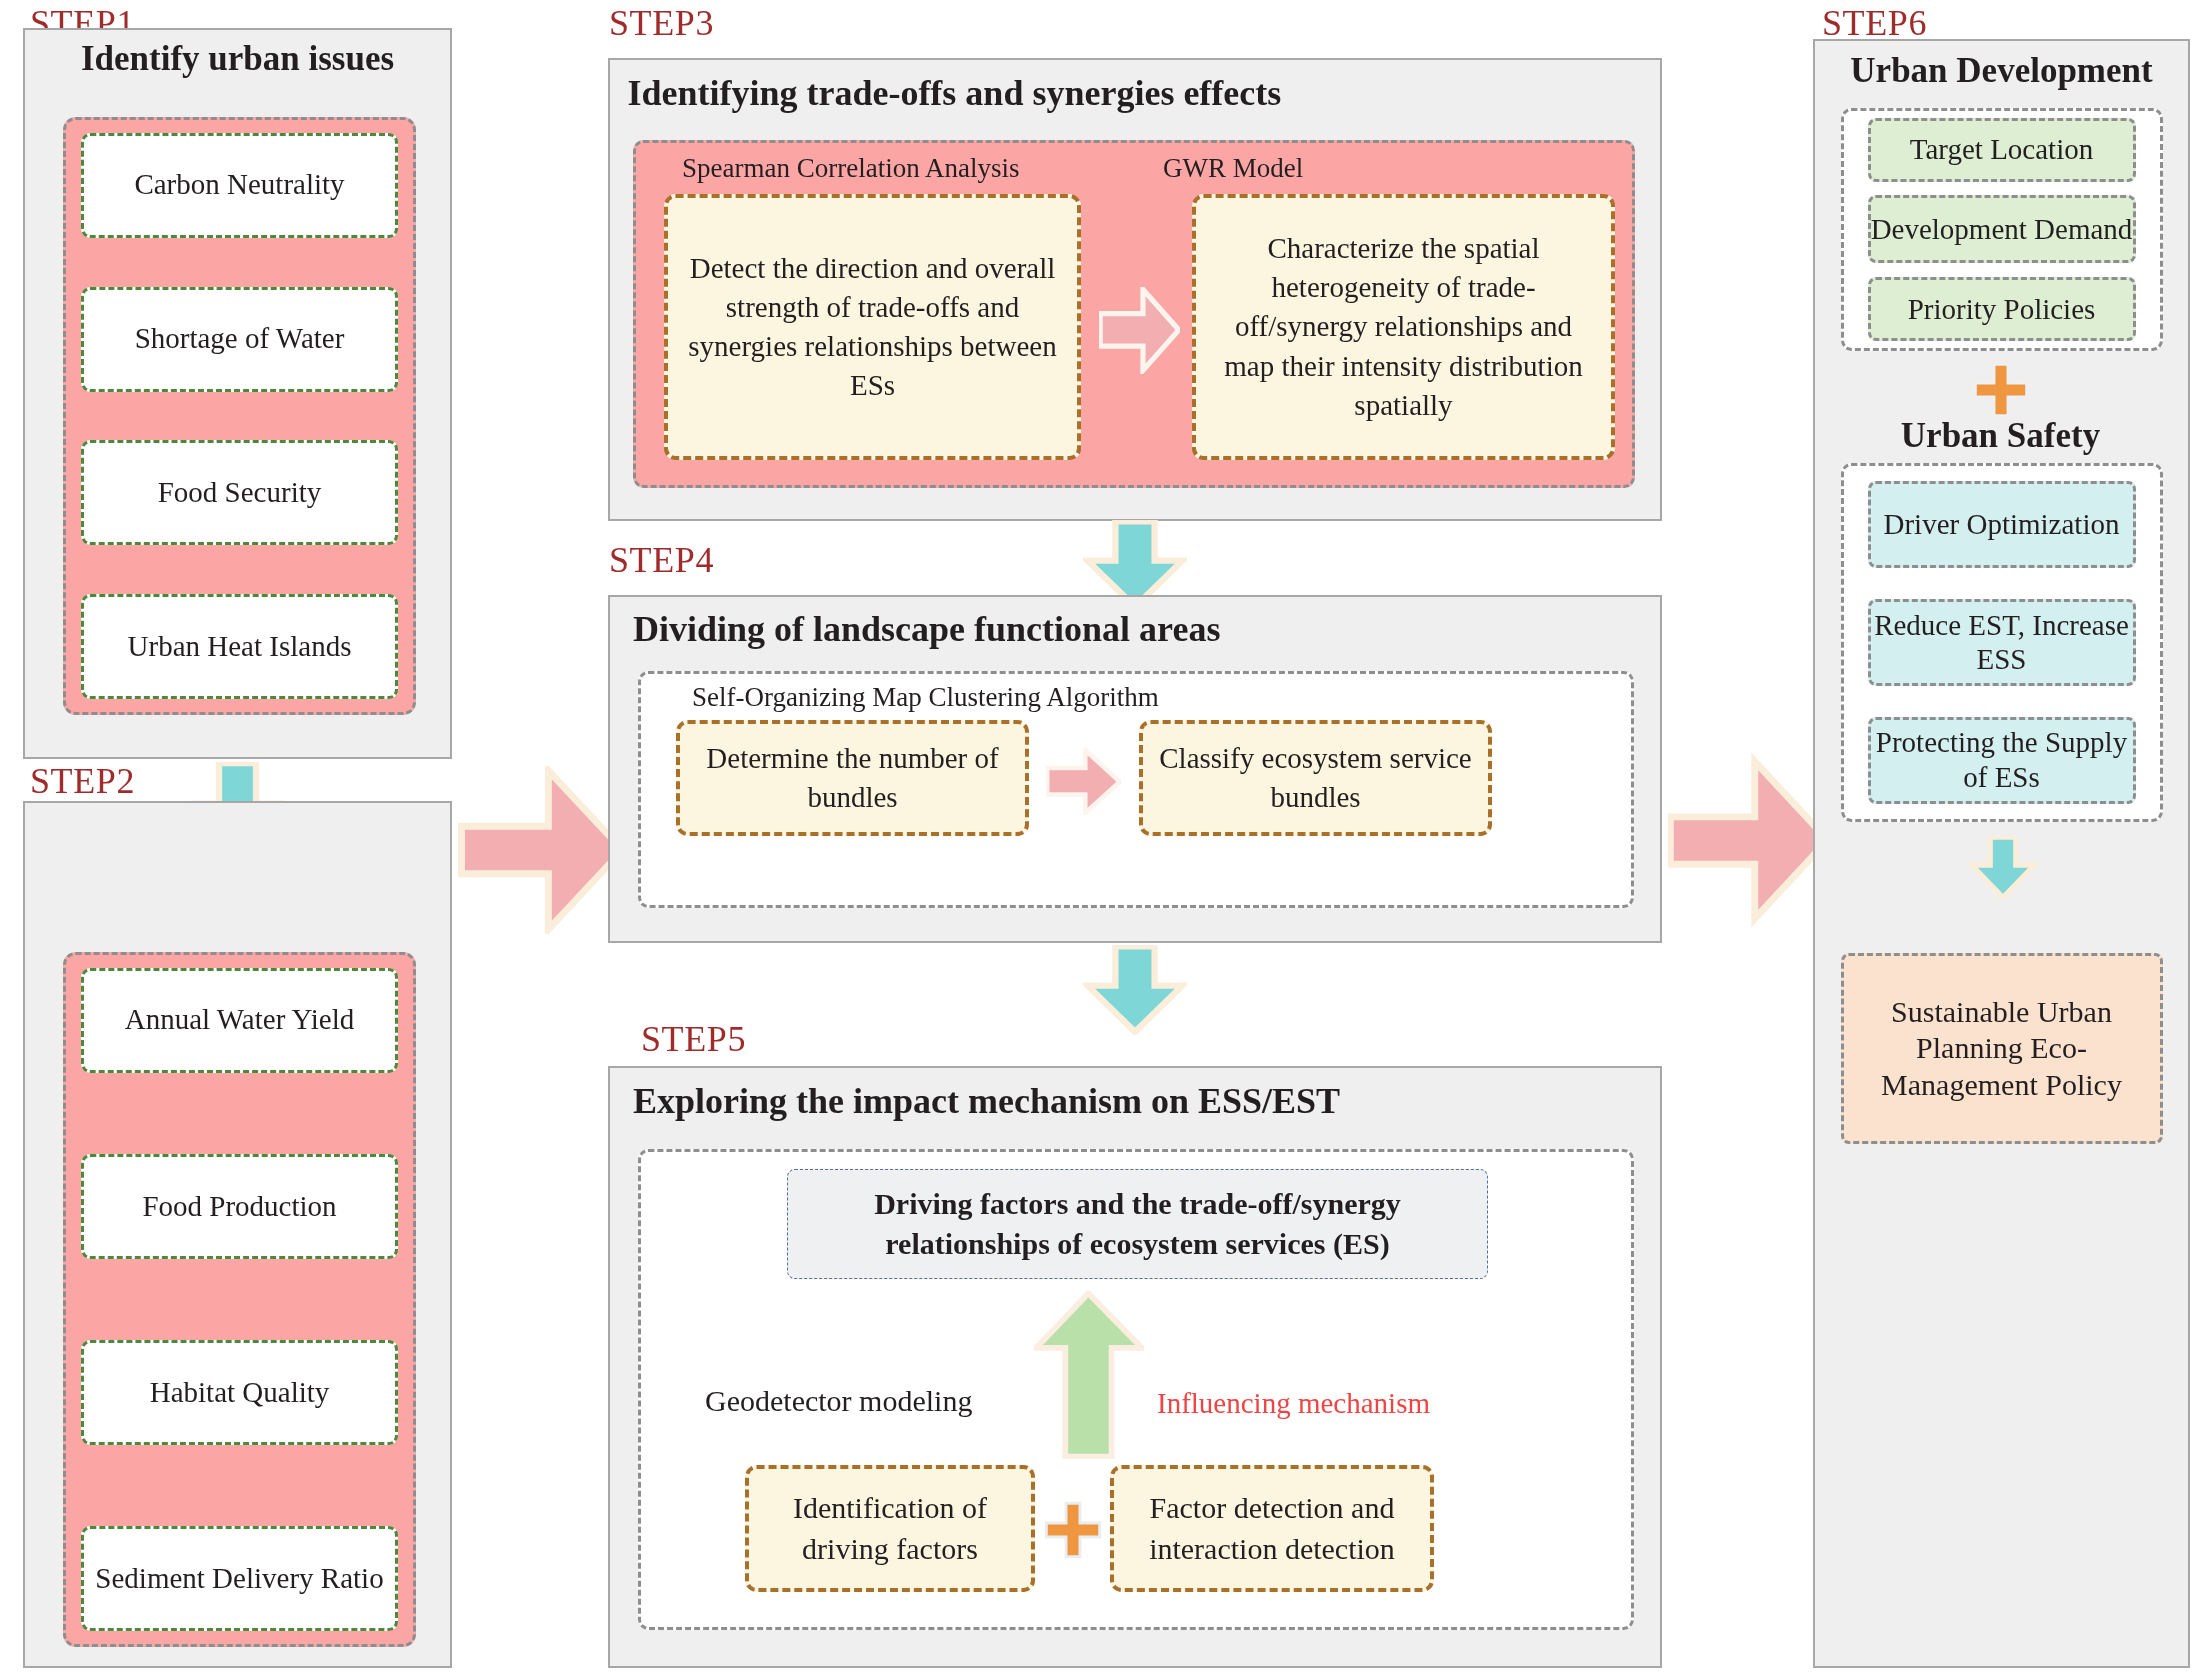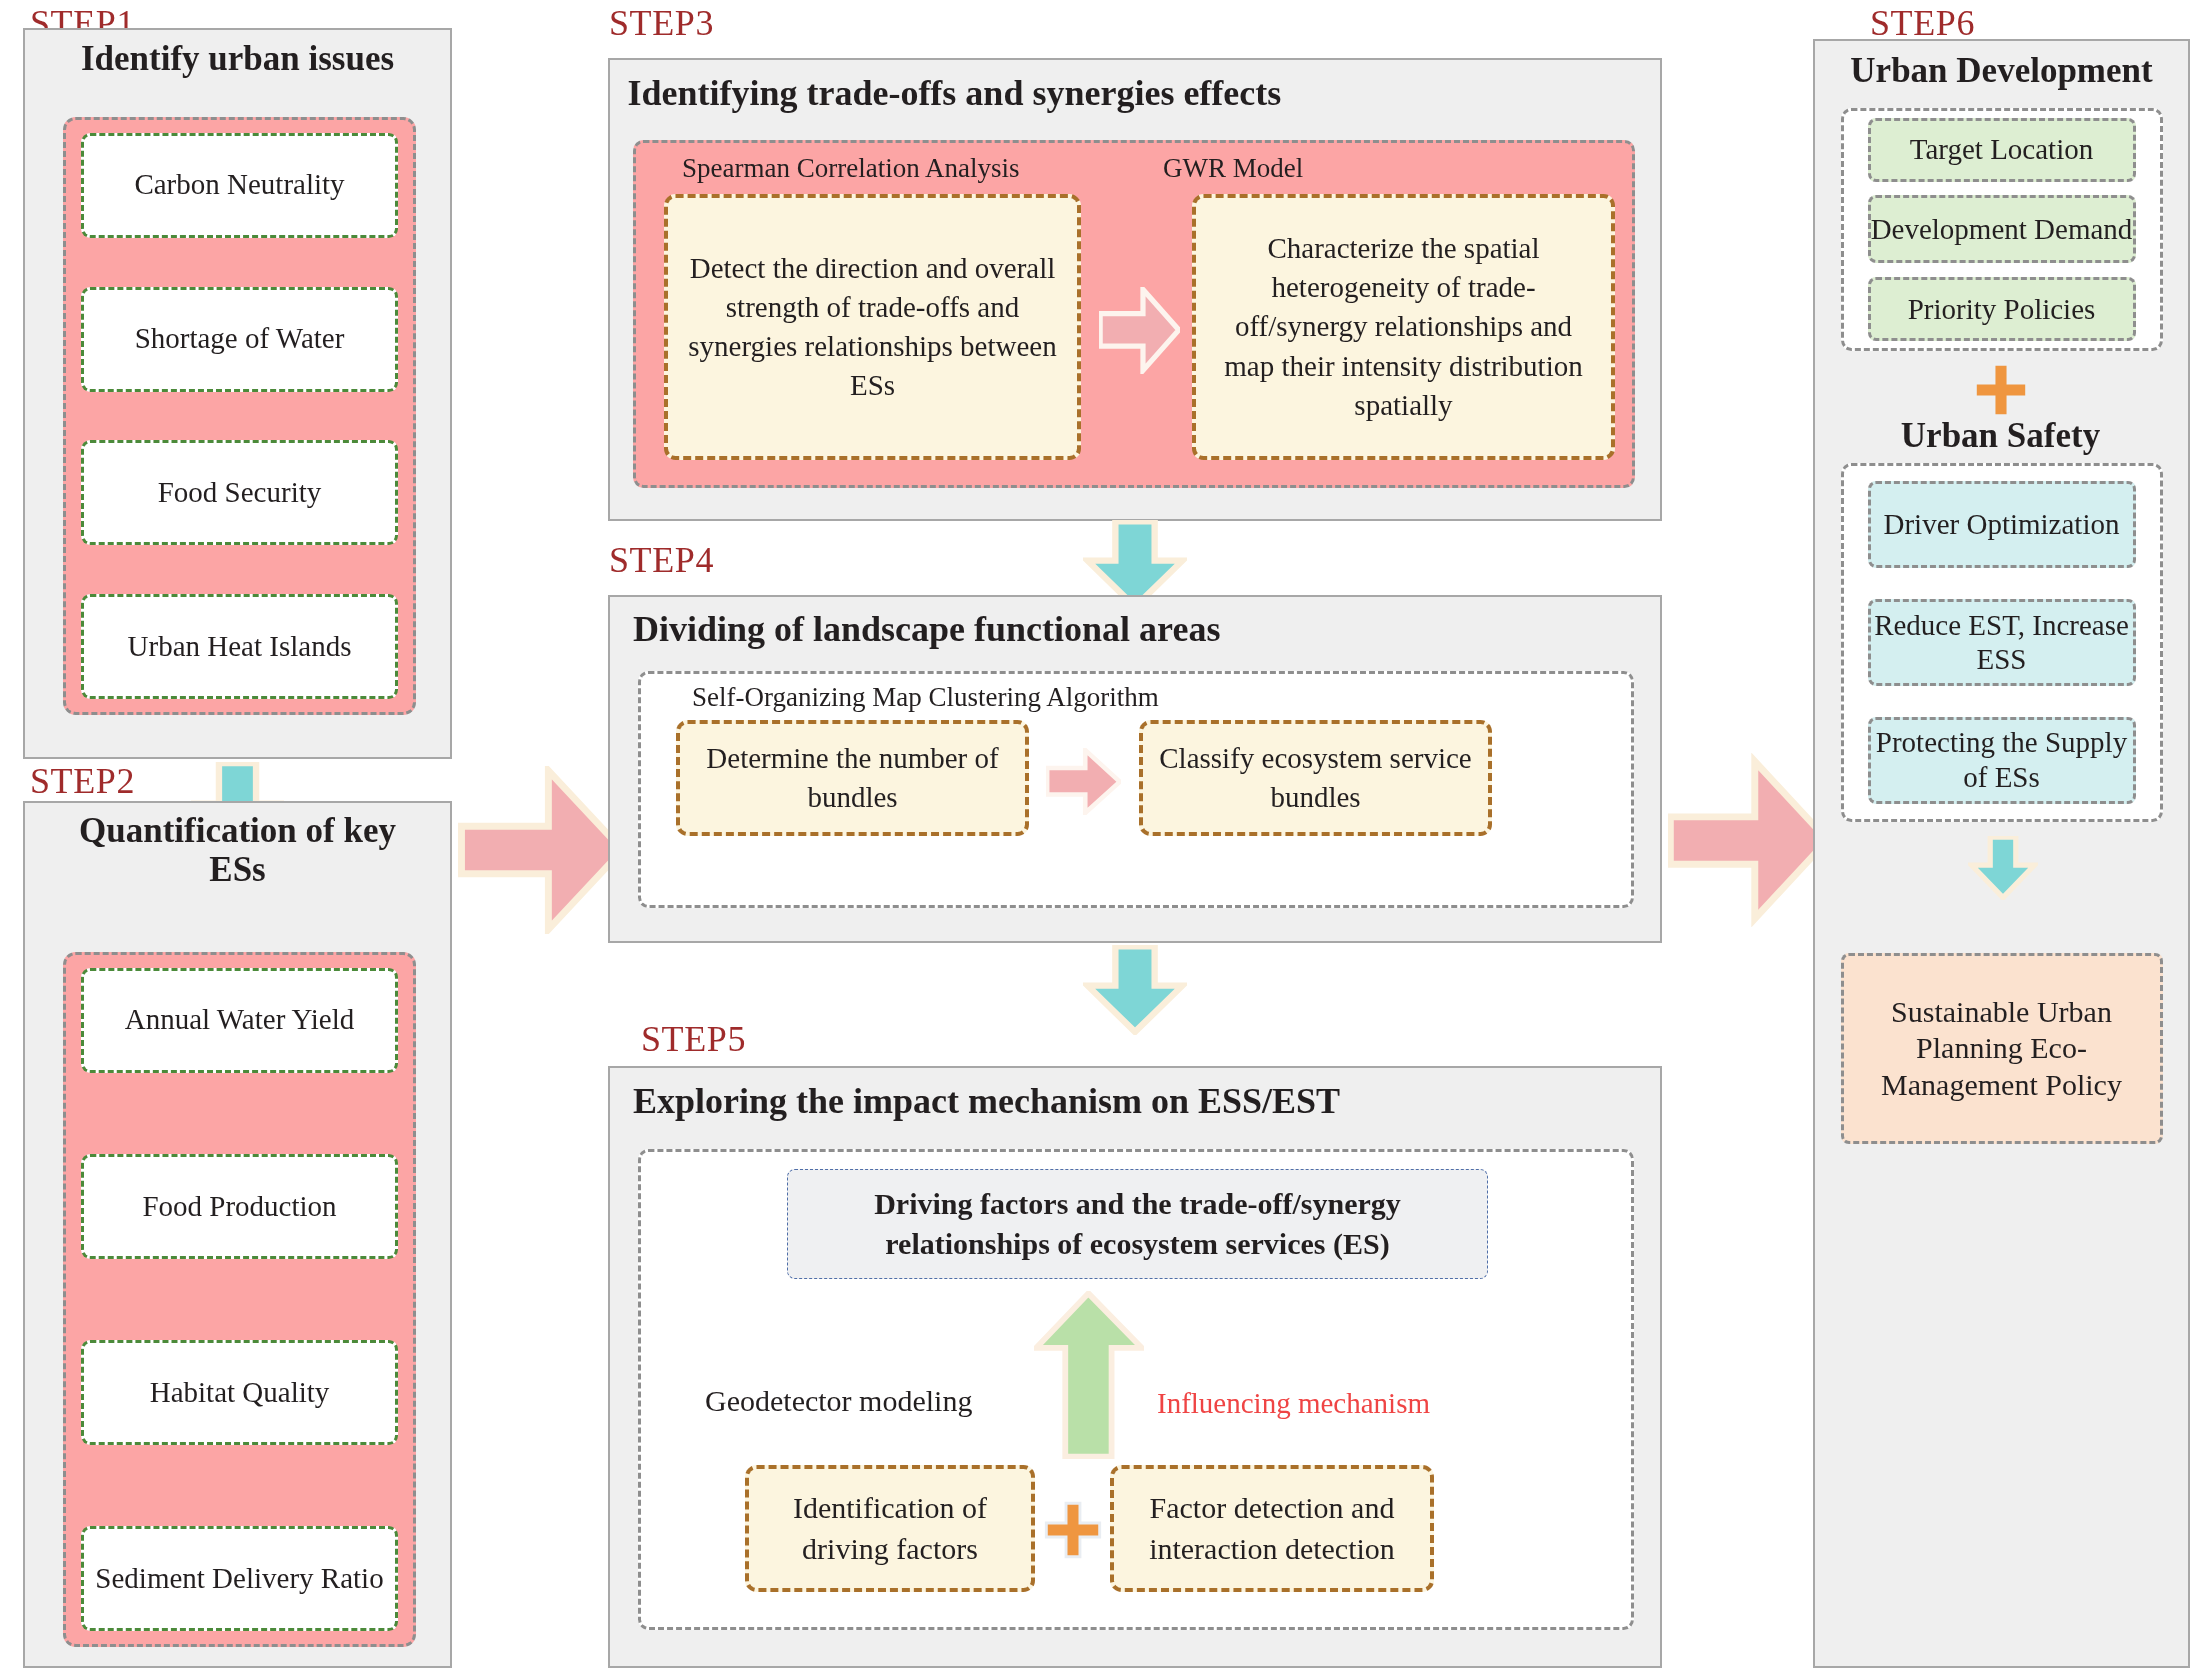--- a/index.html
+++ b/index.html
@@ -146,21 +146,20 @@
 
 <div class="abs arrow-holder" style="left:191px;top:762px;width:93px;height:87px;">
   <svg width="93" height="87" viewBox="0 0 160 150">
     <polygon points="48,2 112,2 112,72 152,72 80,146 8,72 48,72" fill="#7ed6d6" stroke="#faeeda" stroke-width="11"></polygon>
   </svg>
 </div>
 
 <div class="abs step-label" style="left:30px;top:763px;">STEP2</div>
 
 <div class="abs panel" style="left:23px;top:801px;width:429px;height:867px;">
-  <div class="panel-title" style="font-size:35px;padding:8px 23px 0 23px;">Quantification of key ESs</div>
 
   <div class="pink-wrap abs" style="left:38px;top:149px;width:353px;height:695px;">
     <div class="green-box" style="height:105px;">Annual Water Yield</div>
     <div class="green-box" style="height:105px;">Food Production</div>
     <div class="green-box" style="height:105px;">Habitat Quality</div>
     <div class="green-box" style="height:105px;">Sediment Delivery Ratio</div>
   </div>
 </div>
 
 <div class="abs arrow-holder" style="left:458px;top:766px;width:168px;height:168px;">
@@ -252,21 +251,21 @@
     <div class="abs plus-icon" style="left:403px;top:349px;width:58px;height:58px;">
       <svg width="58" height="58" viewBox="0 0 100 100">
         <polygon points="38,4 62,4 62,38 96,38 96,62 62,62 62,96 38,96 38,62 4,62 4,38 38,38" fill="#ef9640" stroke="#e9edf2" stroke-width="5"></polygon>
       </svg>
     </div>
 
     <div class="cream-box abs" style="left:469px;top:313px;width:324px;height:127px;font-size:30px;">Factor detection and interaction detection</div>
   </div>
 </div>
 
-<div class="abs step-label" style="left:1822px;top:4.6px;margin-left:48px;">STEP6</div>
+<div class="abs step-label" style="left:1822px;top:4.6px;">STEP6</div>
 
 <div class="abs panel" style="left:1813px;top:39px;width:377px;height:1629px;">
 
   <div class="panel-title" style="font-size:35px;padding-top:10.4px;">Urban Development</div>
 
   <div class="dash-grey abs" style="left:25.5px;top:67px;width:322px;height:243px;background:#ffffff;
               display:flex;flex-direction:column;justify-content:space-around;align-items:center;">
     <div class="lgreen-box" style="width:268px;height:64px;">Target Location</div>
     <div class="lgreen-box" style="width:268px;height:68px;">Development Demand</div>
     <div class="lgreen-box" style="width:268px;height:64px;">Priority Policies</div>

